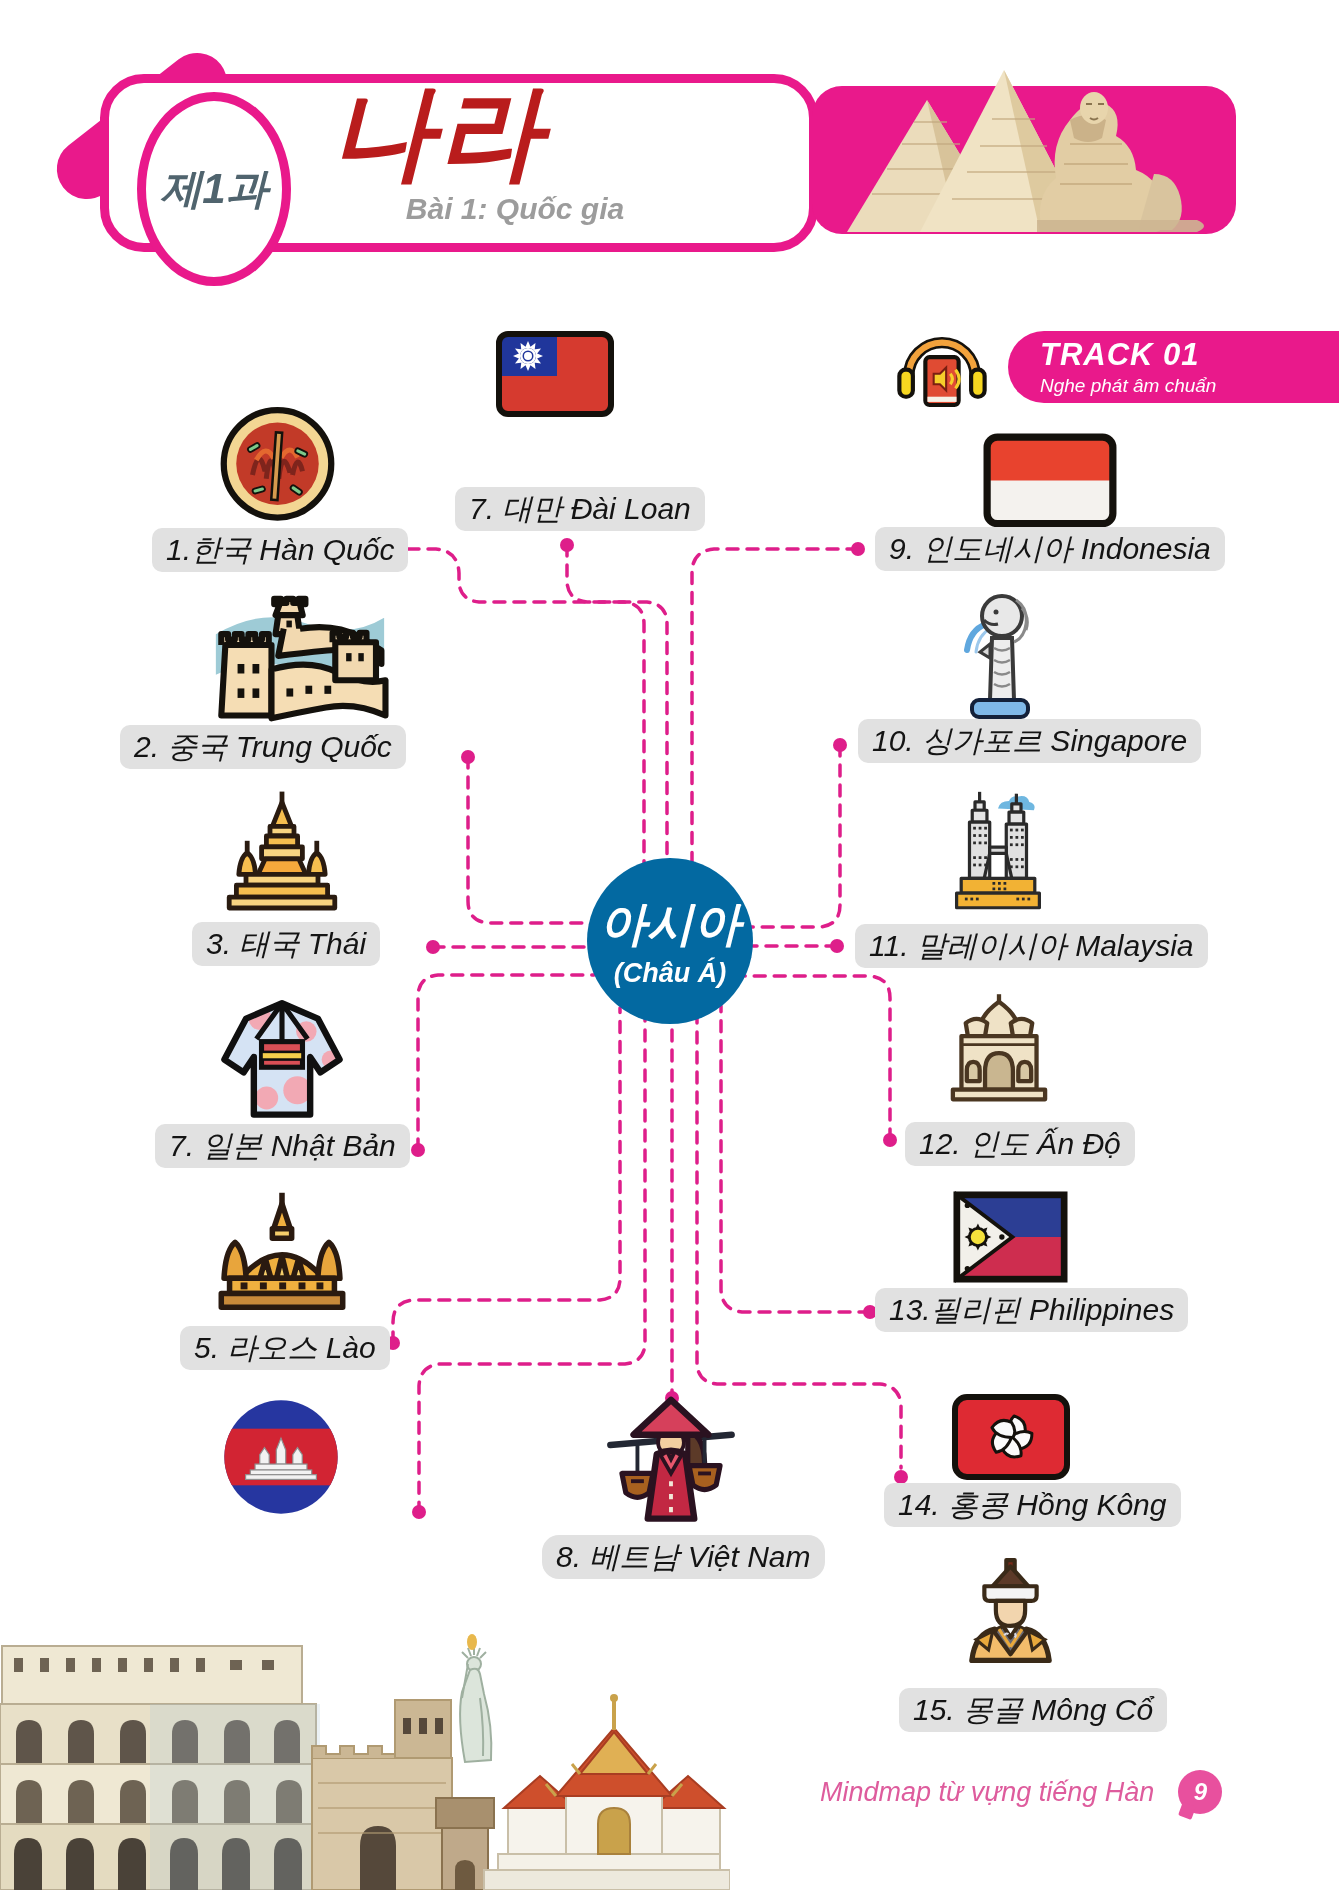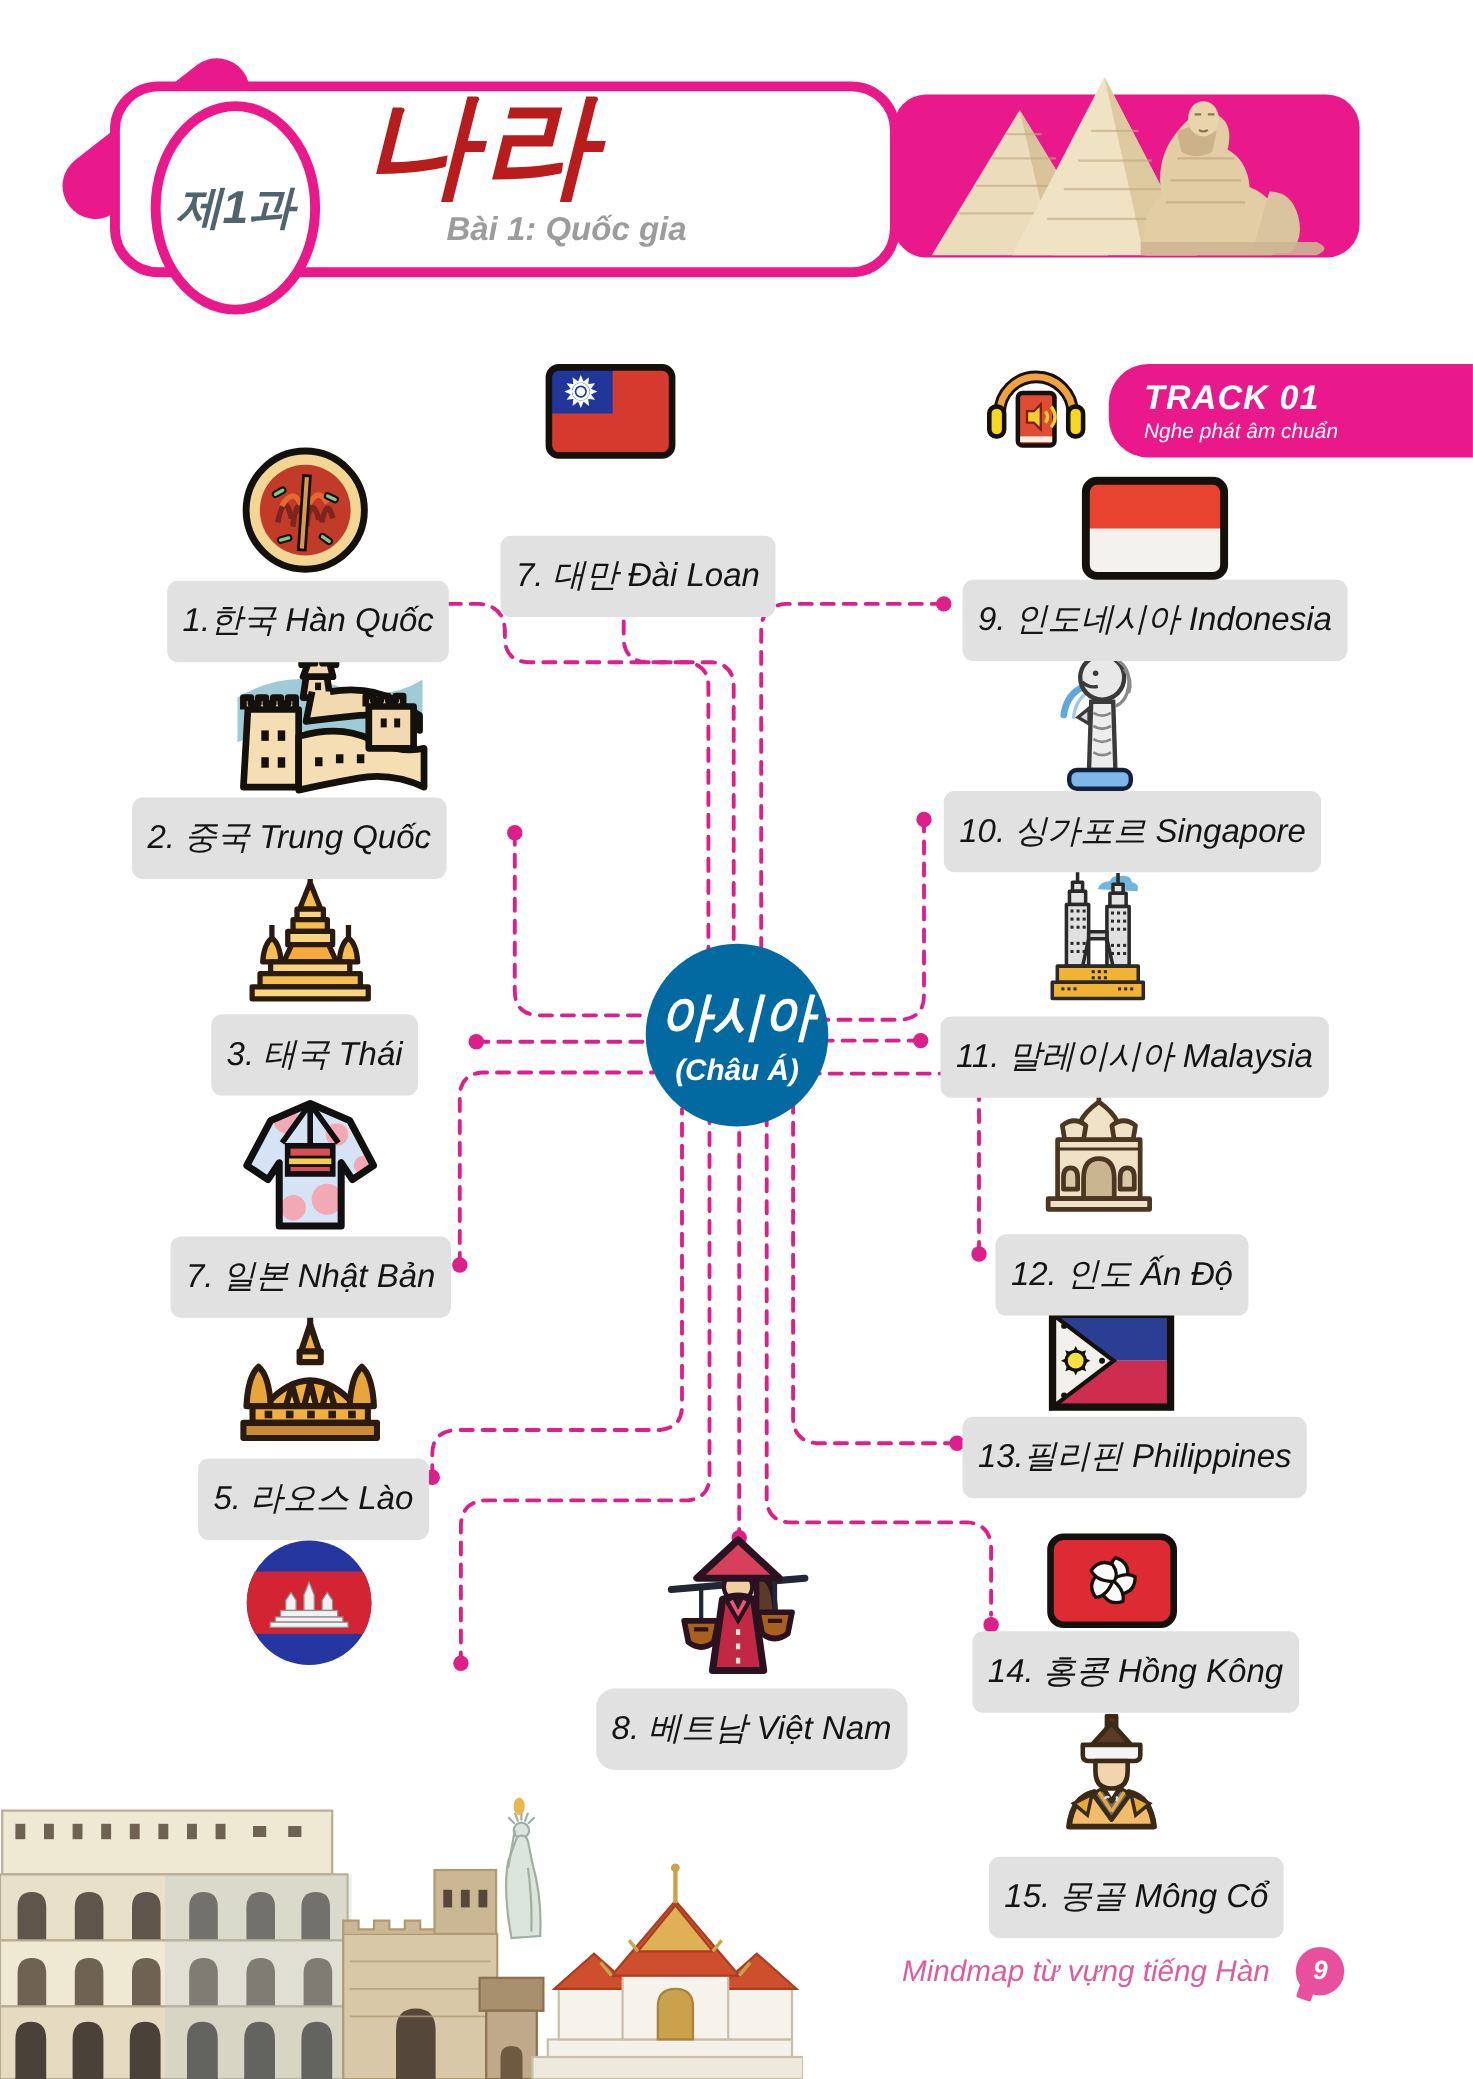--- a/index.html
+++ b/index.html
@@ -14,30 +14,30 @@
         border:9px solid #E9198B;border-radius:50%;z-index:3;display:flex;align-items:center;justify-content:center;}
   .hdr-circle span{font-size:42px;font-weight:bold;color:#50646E;}
   .hdr-title{position:absolute;left:330px;top:78px;width:370px;text-align:left;z-index:3;
         font-size:104px;font-weight:bold;color:#b91c1c;line-height:1.05;letter-spacing:4px;}
   .hdr-sub{position:absolute;left:330px;top:192px;width:370px;text-align:center;z-index:3;
         font-size:30px;font-weight:bold;color:#9C9C9C;}
   .hdr-panel{position:absolute;left:812px;top:86px;width:424px;height:148px;background:#E9198B;
         border-radius:30px;z-index:2;}
   .hdr-panel svg{position:absolute;left:20px;top:-52px;width:390px;height:200px;overflow:visible;}
   
-  .track{position:absolute;left:1008px;top:331px;width:331px;height:85px;background:#E9198B;
+  .track{position:absolute;left:1008px;top:331px;width:331px;height:72px;background:#E9198B;
         border-radius:36px 0 0 36px;z-index:3;color:#fff;padding-left:32px;box-sizing:border-box;
         display:flex;flex-direction:column;justify-content:center;}
   .track .t1{font-size:31px;font-weight:bold;letter-spacing:1px;}
   .track .t2{font-size:19px;margin-top:2px;}
   .hp-icon{position:absolute;left:890px;top:326px;width:104px;height:82px;z-index:3;}
   
   .wires{position:absolute;left:0;top:0;z-index:1;}
   .icon{position:absolute;z-index:2;}
-  .clabel{position:absolute;z-index:3;background:#E1E1E1;border-radius:10px;padding:18px 14px;
+  .clabel{position:absolute;z-index:3;background:#E1E1E1;border-radius:10px;padding:3px 14px;
         font-size:30px;color:#141414;white-space:nowrap;line-height:1.25;}
   .center-node{position:absolute;left:587px;top:858px;width:166px;height:166px;border-radius:50%;
         background:#0369a1;z-index:4;display:flex;flex-direction:column;align-items:center;justify-content:center;color:#fff;}
   .center-node .k{font-size:47px;font-weight:bold;}
   .center-node .v{font-size:27px;font-weight:bold;margin-top:2px;}
   
   .footer{position:absolute;left:820px;top:1770px;z-index:3;display:flex;align-items:center;gap:24px;}
   .footer .ftxt{font-size:27px;color:#DE5C9D;}
   .pagebubble{position:relative;width:44px;height:44px;border-radius:50%;background:#E8509E;color:#fff;
         display:flex;align-items:center;justify-content:center;font-size:24px;font-weight:bold;}

